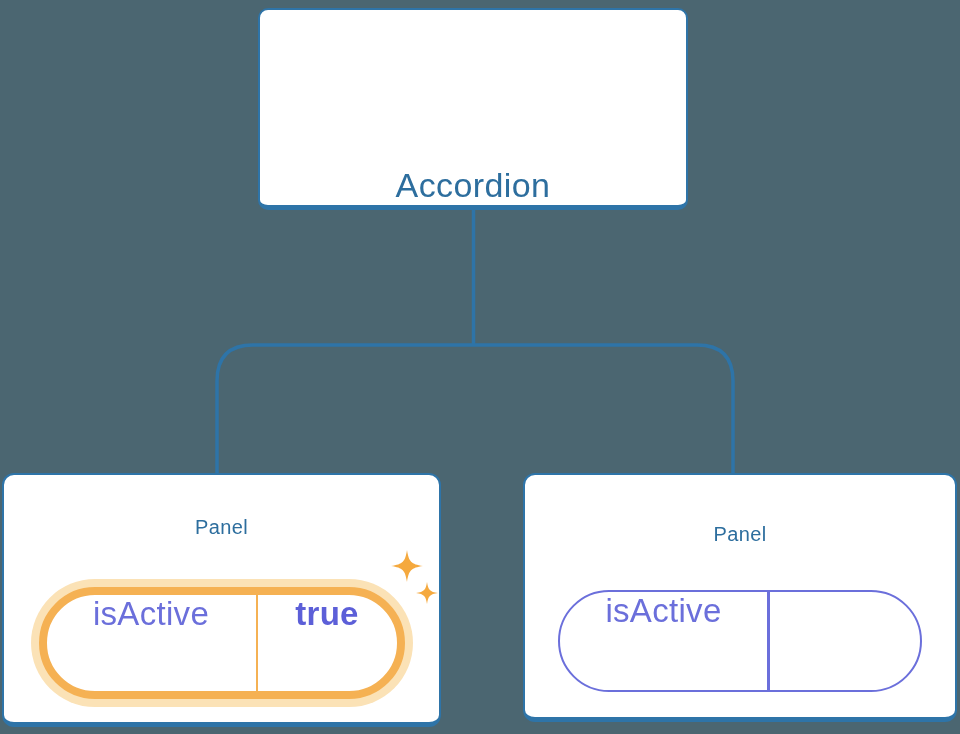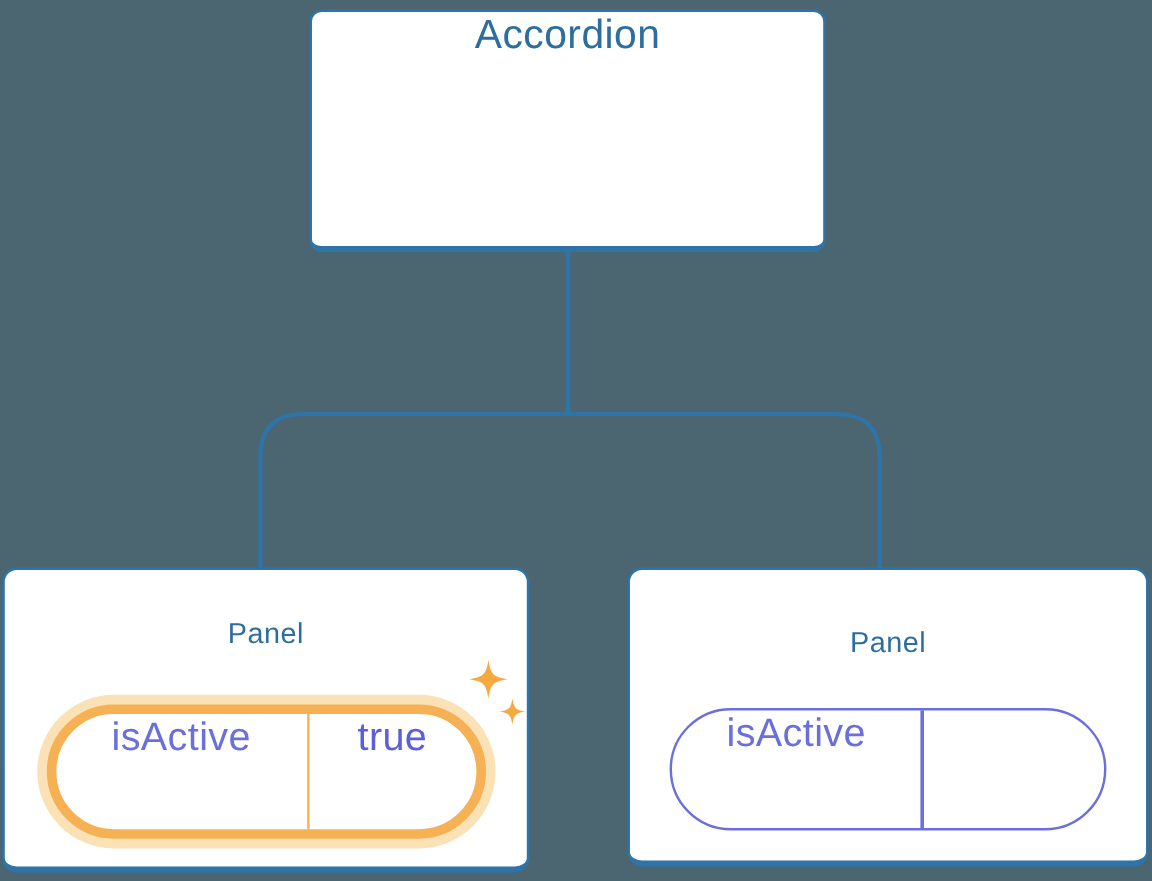--- a/index.html
+++ b/index.html
@@ -23,31 +23,31 @@
   .connector path{stroke:var(--node-border);stroke-width:3.5;fill:none}
 
   .node{
     position:absolute;
     background:#ffffff;
     border:2.5px solid var(--node-border);
     border-bottom-width:5px;
   }
   .root-node{
     left:258px;top:8px;width:430px;height:202px;border-radius:10px;
-    display:flex;align-items:flex-start;justify-content:center;
+    display:flex;align-items:flex-end;justify-content:center;
   }
   .root-label{
     color:var(--node-text);font-size:34px;font-weight:500;letter-spacing:.4px;
   }
   .panel-node{border-radius:12px}
   .panel-left{left:2px;top:473px;width:439px;height:254px}
   .panel-right{left:523px;top:473px;width:434px;height:249px}
   .panel-title{
     position:absolute;left:0;width:100%;text-align:center;
-    color:var(--node-text);font-size:24px;font-weight:500;letter-spacing:.4px;line-height:1;
+    color:var(--node-text);font-size:20px;font-weight:500;letter-spacing:.4px;line-height:1;
   }
   .panel-left .panel-title{top:42px}
   .panel-right .panel-title{top:49px}
 
   .pill{
     position:absolute;left:50%;transform:translateX(-50%);
     border-radius:999px;background:#fff;
     display:flex;align-items:flex-start;
   }
   .pill-cell{display:flex;align-items:center;justify-content:center}
@@ -64,21 +64,21 @@
 
   .pill-inactive{
     top:115px;width:364px;height:102px;
     border:2.5px solid var(--state-purple);
   }
   .pill-inactive .cell-prop{width:207px}
   .pill-inactive .pill-divider{width:2.5px;background:var(--state-purple)}
   .pill-inactive .cell-value{flex:1;color:var(--state-purple)}
 
   .state-text{font-size:33px;letter-spacing:.3px;color:var(--state-purple)}
-  .pill-active .cell-value .state-text{color:var(--state-purple-bold);font-weight:normal}
+  .pill-active .cell-value .state-text{color:var(--state-purple-bold);font-weight:bold}
 
   .sparkles{position:absolute;left:384px;top:74px;width:54px;height:58px}
   .sparkles path{fill:var(--sparkle)}
 </style>
 </head>
 <body>
 
 <svg class="connector" viewBox="0 0 960 734">
   <path d="M 473.5 209 L 473.5 345"></path>
   <path d="M 217 474 L 217 381 Q 217 345 253 345 L 697 345 Q 733 345 733 381 L 733 474"></path>

